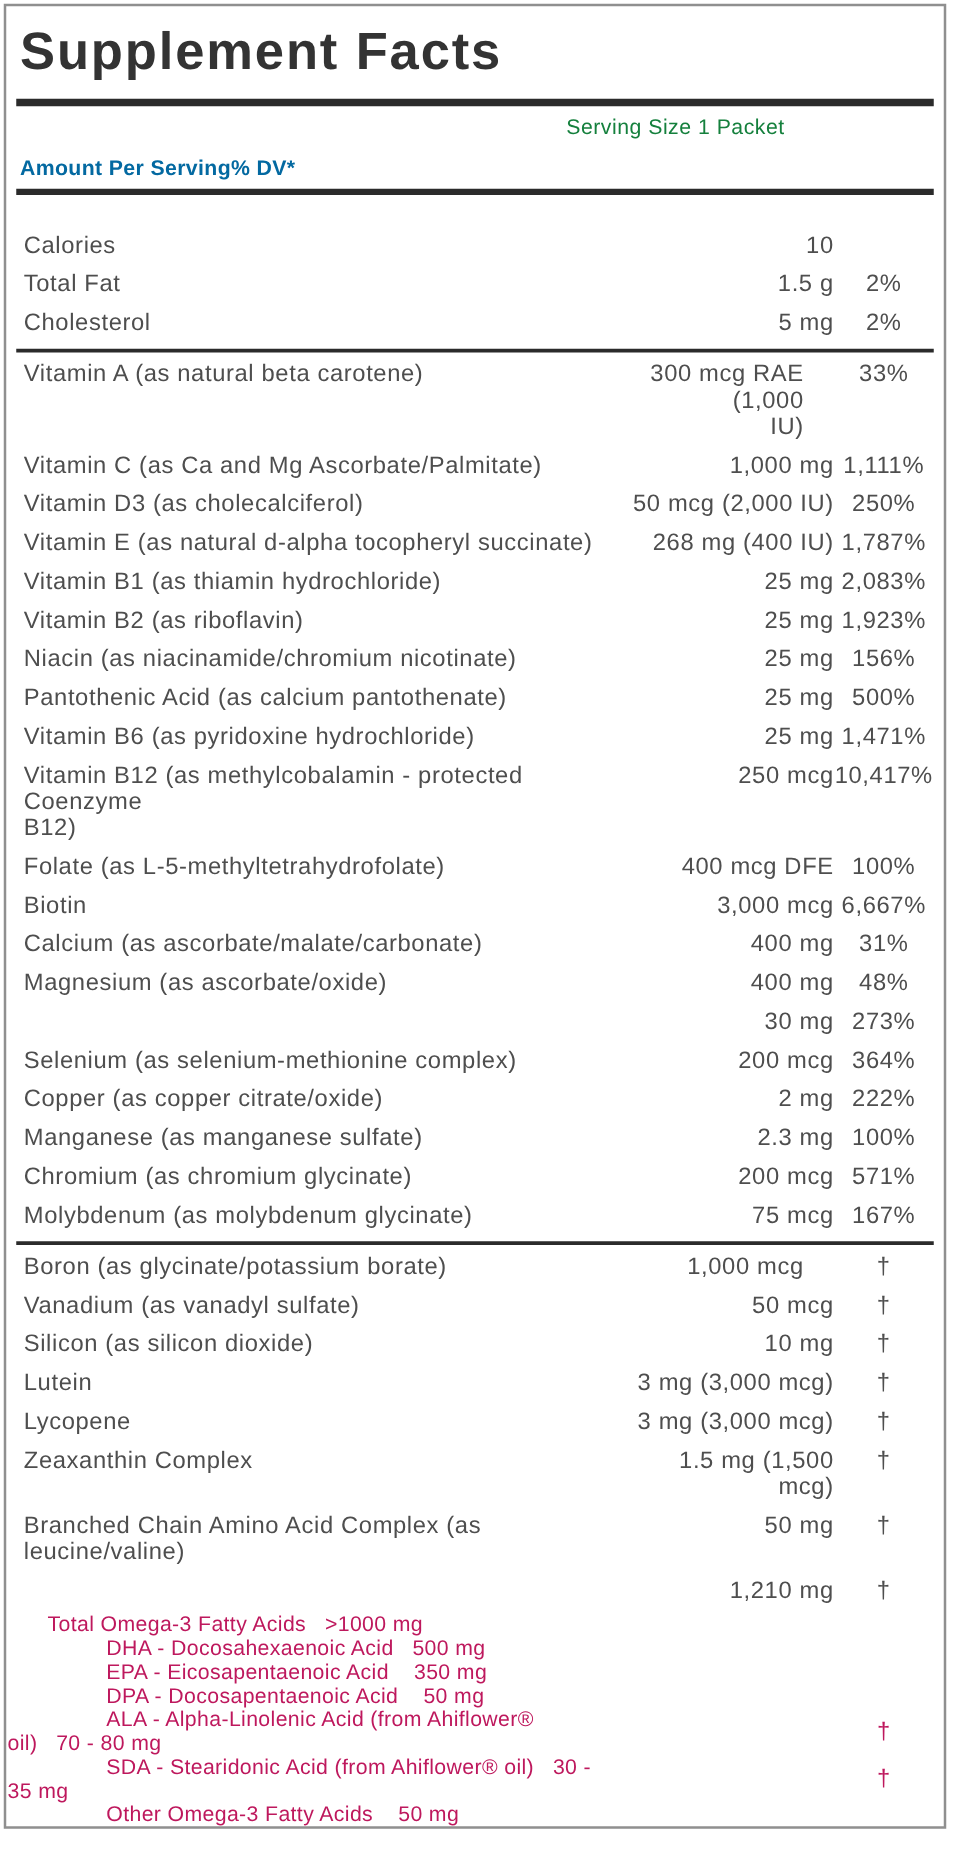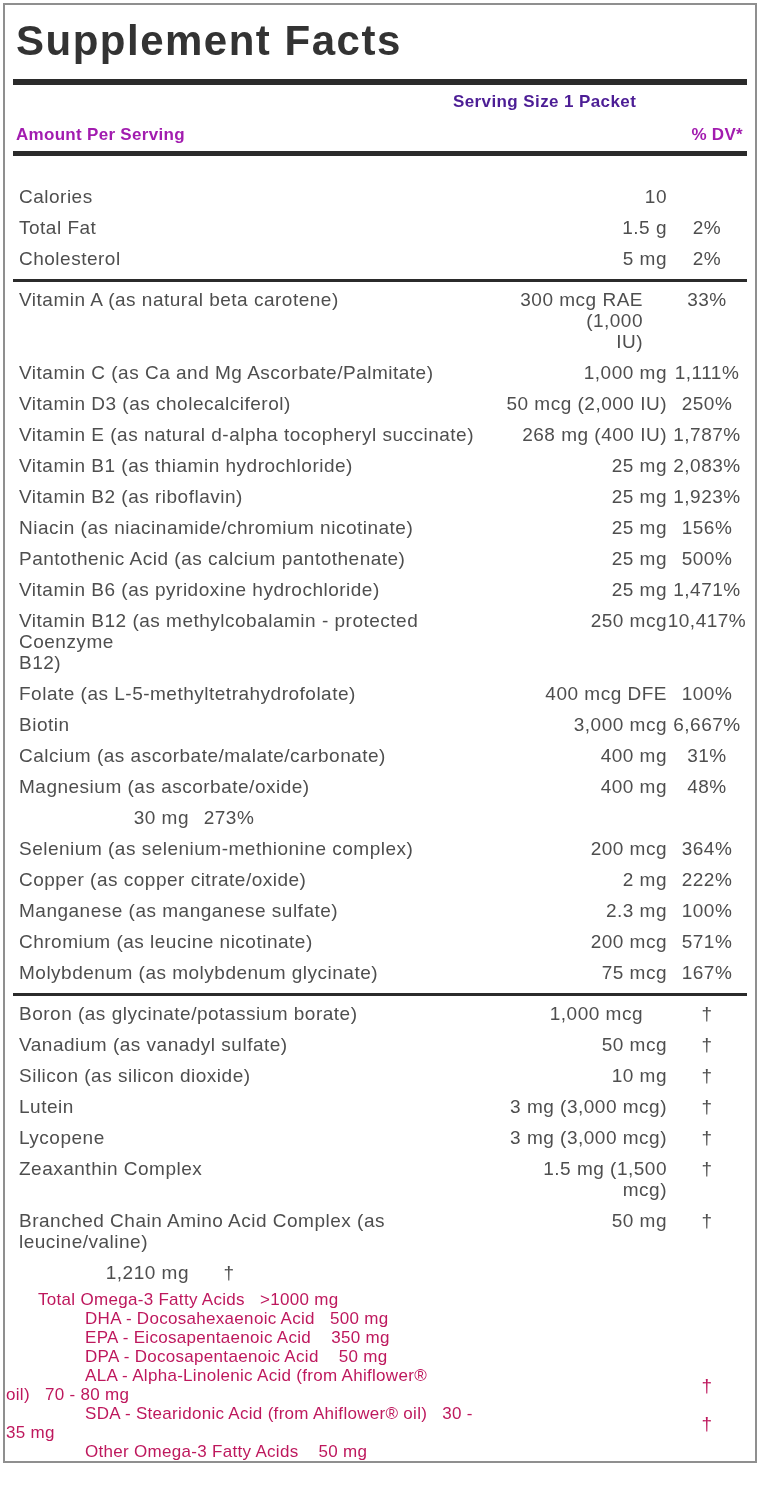--- a/index.html
+++ b/index.html
@@ -4,30 +4,30 @@
 <style>
   html,body{margin:0;padding:0;background:#ffffff;width:765px;height:1500px;overflow:hidden;
     font-family:"Liberation Sans","DejaVu Sans",sans-serif;-webkit-font-smoothing:antialiased;}
   .label-box{box-sizing:border-box;width:754px;margin:3px 0 0 3px;border:2px solid #8f8f8f;
     background:#fff;padding:0 8px 0 8px;}
   .panel-title{margin:16px 0 18px 3px;font-size:42px;font-weight:bold;color:#333;
     letter-spacing:1.5px;line-height:40px;}
   .bar{background:#2b2b2b;}
   .bar.h6{height:6px;}
   .bar.h5{height:5px;margin-top:6px;}
-  .serving{margin-top:4px;font-weight:bold;color:#4c1d95;font-size:17px;line-height:26px;letter-spacing:0.4px;}
+  .serving{margin-top:4px;font-weight:normal;color:#15803d;font-size:17px;line-height:26px;letter-spacing:0.4px;}
   .serving .l1{padding-left:440px;}
   .serving .l2{padding-left:372px;}
-  .cols-header{display:flex;justify-content:space-between;margin-top:10px;font-weight:bold;
-    color:#a21caf;font-size:17px;line-height:20px;letter-spacing:0.3px;}
+  .cols-header{display:flex;margin-top:10px;font-weight:bold;
+    color:#0369a1;font-size:17px;line-height:20px;letter-spacing:0.3px;}
   .cols-header .left{padding-left:3px;}
   .cols-header .right{padding-right:4px;}
   #nutrient-rows{margin-top:25px;}
   .row{display:flex;align-items:flex-start;padding:5px 0 5px 6px;font-size:19px;line-height:21px;
-    color:#4e4e4e;letter-spacing:0.5px;}
+    color:#4e4e4e;letter-spacing:0.5px;justify-content:flex-end;}
   .row.section-start{border-top:3px solid #2b2b2b;margin-top:5px;padding-top:7px;gap:24px;}
   .cell-name{flex:1;white-space:pre-line;}
   .cell-amount{width:170px;text-align:right;white-space:pre-line;}
   .cell-dv{width:80px;text-align:center;white-space:pre-line;}
   #omega-block{margin:2px 0 0 -7px;}
   .omega-row{display:flex;align-items:center;font-size:17px;line-height:19px;color:#be185d;letter-spacing:0.3px;}
   .omega-text{flex:1;white-space:pre-line;}
   .omega-text.lv1{text-indent:32px;}
   .omega-text.lv2{text-indent:79px;}
   .omega-row .cell-dv{font-size:19px;}
@@ -150,21 +150,21 @@
         <span class="cell-name">Copper (as copper citrate/oxide)</span>
         <span class="cell-amount">2 mg</span>
         <span class="cell-dv">222%</span>
       </div>
       <div class="row">
         <span class="cell-name">Manganese (as manganese sulfate)</span>
         <span class="cell-amount">2.3 mg</span>
         <span class="cell-dv">100%</span>
       </div>
       <div class="row">
-        <span class="cell-name">Chromium (as leucine nicotinate)</span>
+        <span class="cell-name">Chromium (as chromium glycinate)</span>
         <span class="cell-amount">200 mcg</span>
         <span class="cell-dv">571%</span>
       </div>
       <div class="row">
         <span class="cell-name">Molybdenum (as molybdenum glycinate)</span>
         <span class="cell-amount">75 mcg</span>
         <span class="cell-dv">167%</span>
       </div>
       <div class="row section-start">
         <span class="cell-name">Boron (as glycinate/potassium borate)</span>

